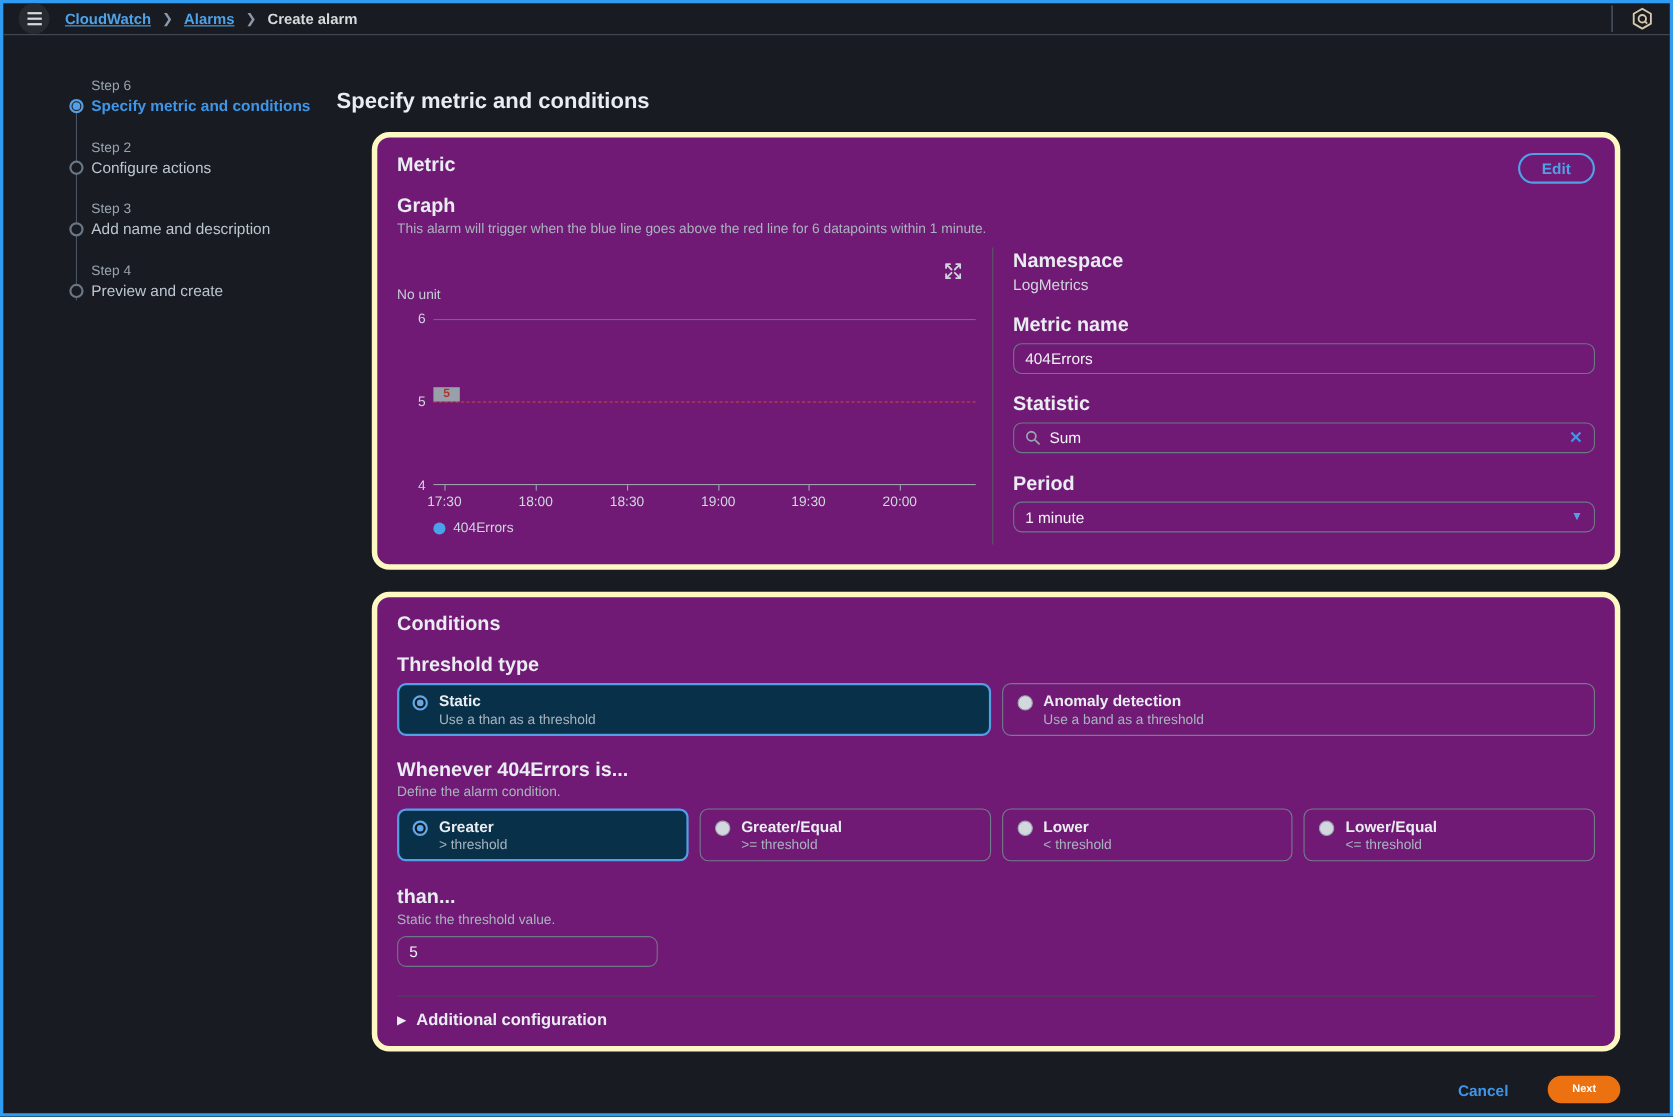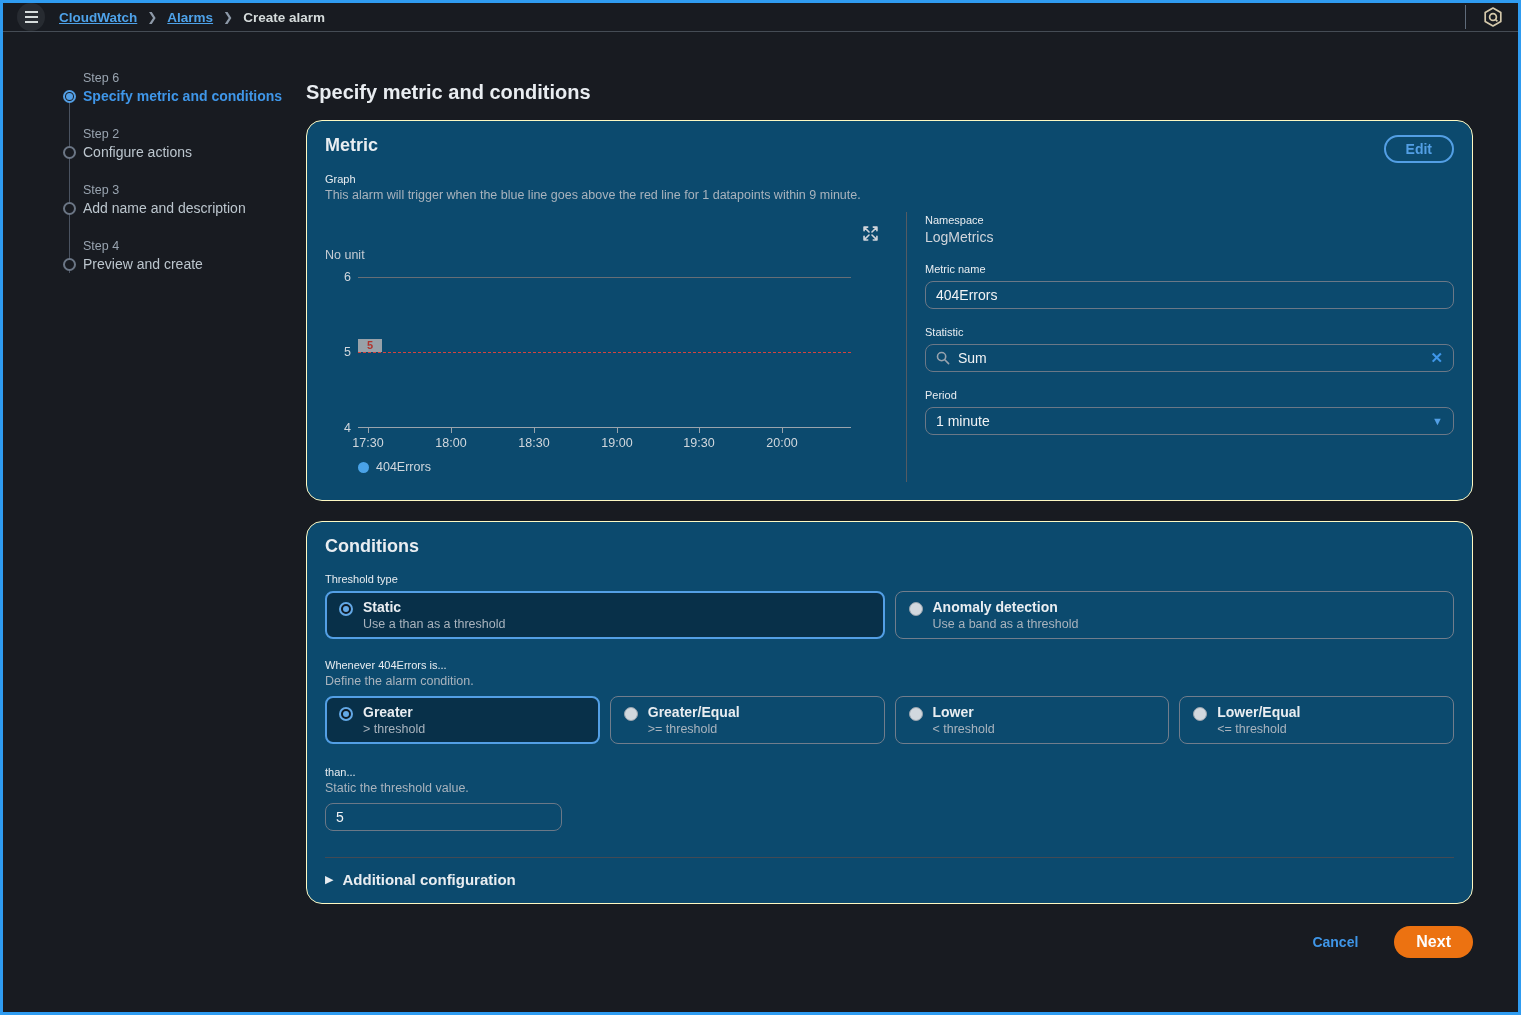--- a/index.html
+++ b/index.html
@@ -46,33 +46,33 @@
   .step.active .step-circle::after { content:""; width:7px; height:7px; border-radius:50%; background:#539fe5; }
   .step-num { font-size:12.5px; color:#99a4b0; margin-bottom:3px; }
   .step-label { font-size:14px; color:#bcc6ce; cursor:pointer; }
   .step.active .step-label { color:#3f96e8; font-weight:bold; }
 
   
   .main { position:absolute; left:303px; top:39px; width:1167px; }
   h1.page-title { font-size:20px; font-weight:bold; margin:39px 0 16px; color:#e9edf1; }
 
   .panel {
-    border:1px solid #fef9c3; border-radius:16px;
-    margin-bottom:20px; background:#0c4a6e;
+    border:5px solid #fef9c3; border-radius:16px;
+    margin-bottom:20px; background:#701a75;margin-left:32px;
   }
   .panel-pad { padding:14px 18px; }
   .panel-head { display:flex; align-items:flex-start; justify-content:space-between; }
   .panel-title { font-size:18px; font-weight:bold; }
   .btn-edit {
     background:none; border:2px solid #539fe5; color:#539fe5;
     font-weight:bold; font-size:14px; border-radius:18px;
     padding:4px 20px; cursor:pointer; font-family:inherit;
   }
 
-  .field-label { font-size:11px; font-weight:normal; margin:14px 0 3px; }
+  .field-label { font-size:18px; font-weight:bold; margin:14px 0 3px; }
   .field-desc { font-size:12.5px; color:#a9b3bd; }
 
   
   .metric-body { display:flex; margin-top:6px; }
   .graph-col { flex:1; position:relative; height:278px; }
   .expand-icon { position:absolute; top:18px; right:28px; cursor:pointer; }
   .nounit { position:absolute; left:0; top:40px; font-size:12.5px; color:#c6cdd4; }
 
   .plot { position:absolute; left:33px; top:69px; width:493px; height:151px; }
   .grid-top { position:absolute; left:0; right:0; top:0; border-top:1px solid #676e76; }
@@ -129,21 +129,21 @@
   .section-divider { border-top:1px solid #434a54; margin-top:26px; }
   .expander { display:flex; align-items:center; gap:9px; padding:13px 18px 15px; cursor:pointer; }
   .expander .tri { font-size:11px; color:#e9edf1; }
   .expander .exp-label { font-size:15px; font-weight:bold; }
 
   
   .footer { display:flex; justify-content:flex-end; align-items:center; gap:36px; margin:22px 0 0; }
   .link-btn { background:none; border:none; color:#3f96e8; font-weight:bold; font-size:14px; cursor:pointer; font-family:inherit; }
   .btn-primary {
     background:#ec7211; color:#fdfdfd; border:none; border-radius:18px;
-    font-weight:bold; font-size:16px; padding:7px 22px; cursor:pointer; font-family:inherit;
+    font-weight:bold; font-size:10px; padding:7px 22px; cursor:pointer; font-family:inherit;
   }
 </style>
 </head>
 <body>
 
 <div class="topnav">
   <button class="menu-btn">
     <span></span>
       <span></span>
       <span></span>
@@ -196,21 +196,21 @@
 <main class="main">
   <h1 class="page-title">Specify metric and conditions</h1>
 
   <section class="panel panel-pad">
     <div class="panel-head">
       <h2 class="panel-title">Metric</h2>
       <button class="btn-edit">Edit</button>
     </div>
 
     <div class="field-label" style="margin-top:10px">Graph</div>
-    <div class="field-desc">This alarm will trigger when the blue line goes above the red line for 1 datapoints within 9 minute.</div>
+    <div class="field-desc">This alarm will trigger when the blue line goes above the red line for 6 datapoints within 1 minute.</div>
 
     <div class="metric-body">
 
       <div class="graph-col">
         <svg class="expand-icon" width="15" height="15" viewBox="0 0 14 14">
           <path d="M5.6 5.6 L1 1 M1 1 H4.4 M1 1 V4.4
                    M8.4 5.6 L13 1 M13 1 H9.6 M13 1 V4.4
                    M5.6 8.4 L1 13 M1 13 H4.4 M1 13 V9.6
                    M8.4 8.4 L13 13 M13 13 H9.6 M13 13 V9.6" stroke="#d1d5db" stroke-width="1.5" fill="none" stroke-linecap="round"></path>
         </svg>

